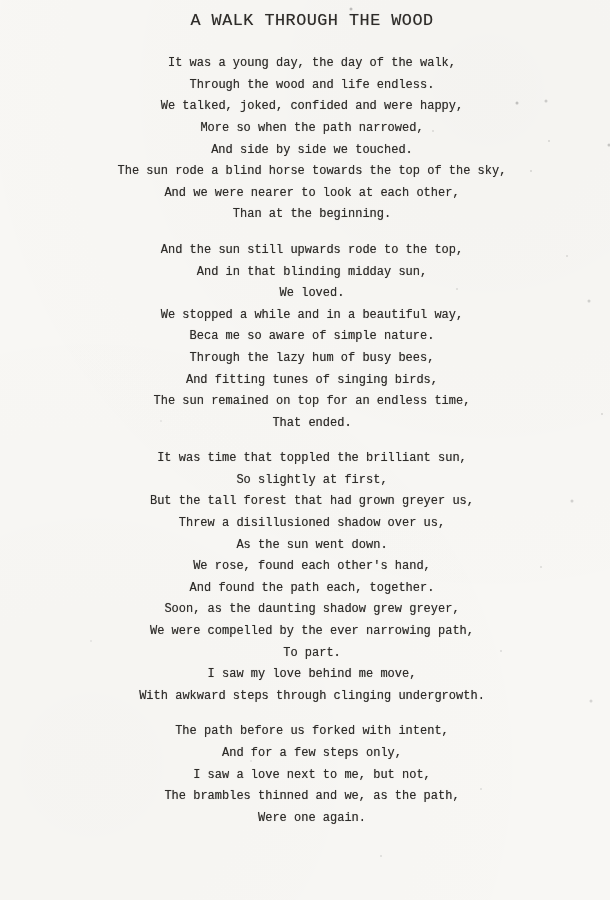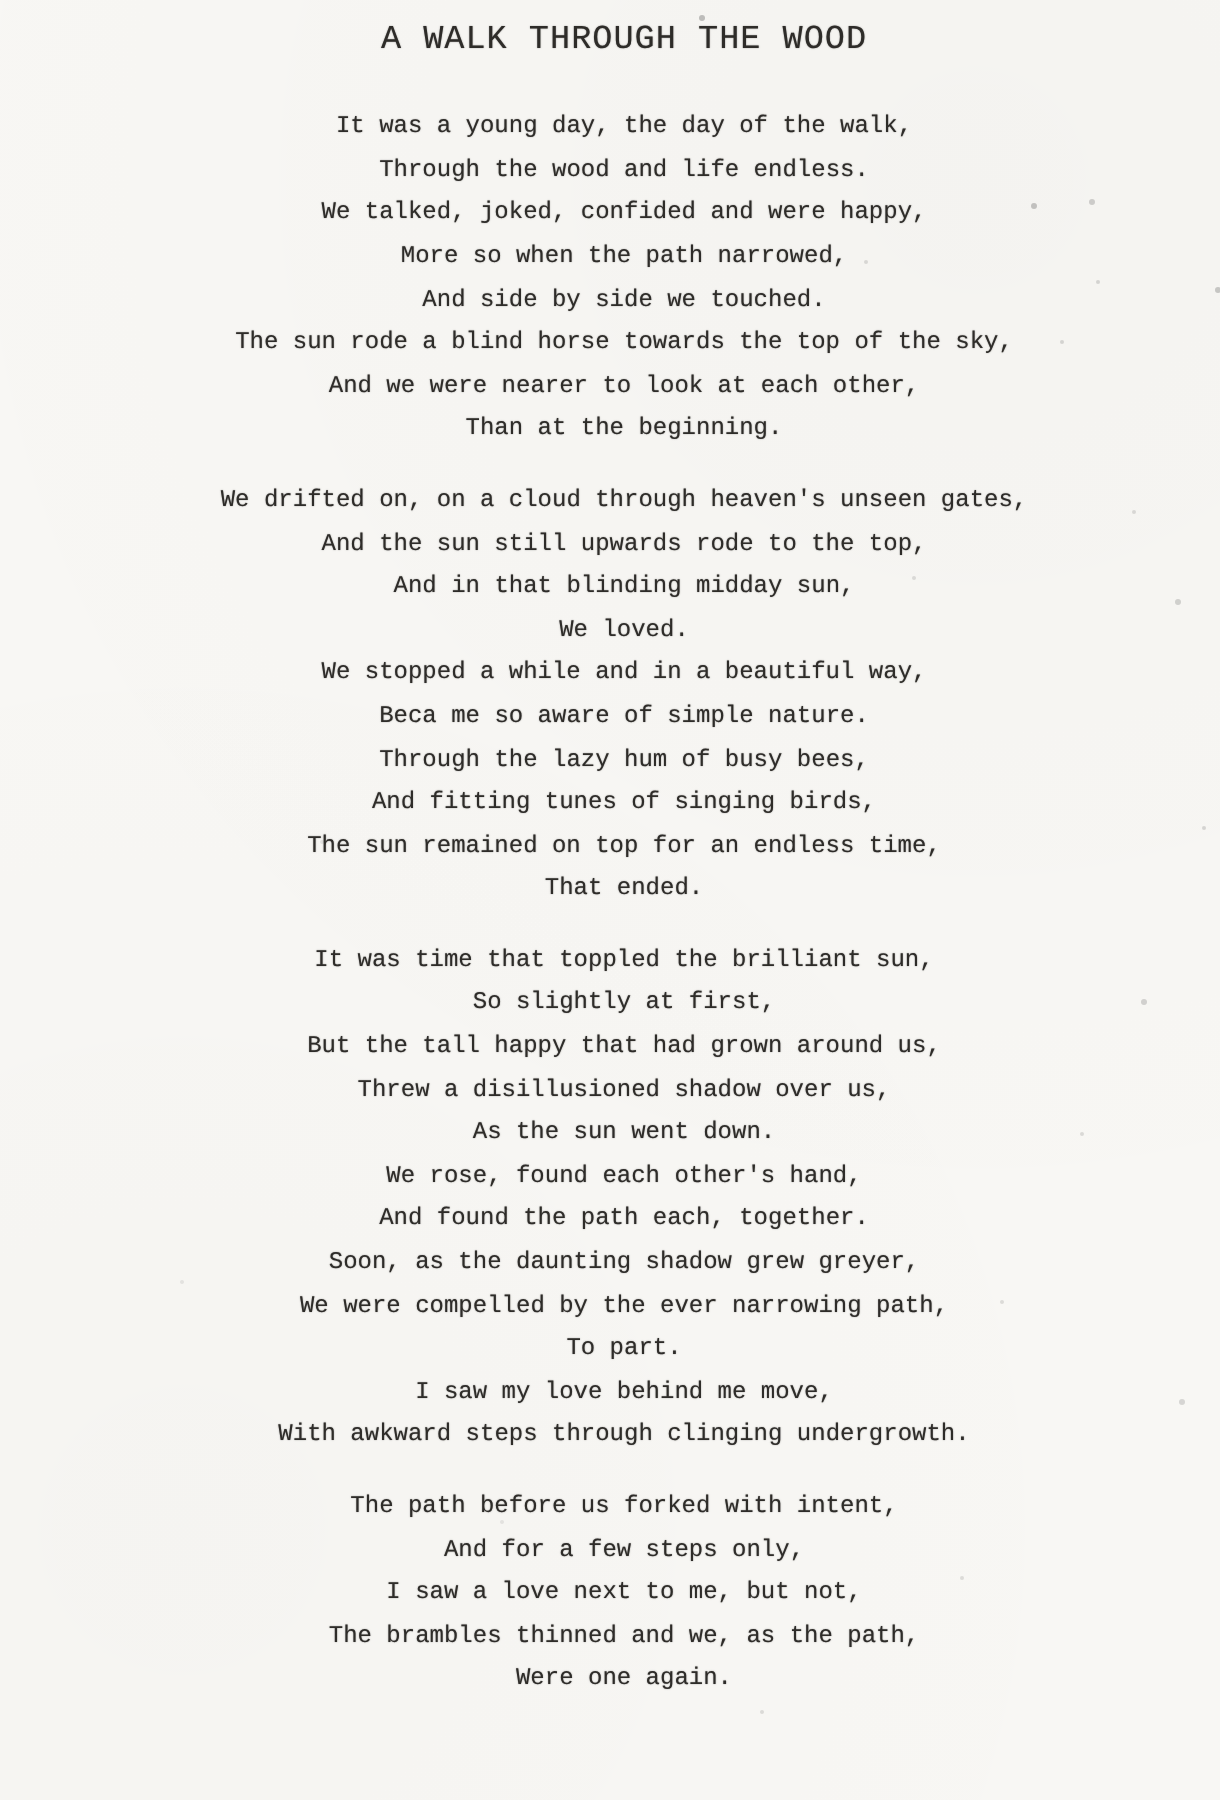--- a/index.html
+++ b/index.html
@@ -86,35 +86,34 @@
         <p class="line">It was a young day, the day of the walk,</p>
         <p class="line">Through the wood and life endless.</p>
         <p class="line">We talked, joked, confided and were happy,</p>
         <p class="line">More so when the path narrowed,</p>
         <p class="line">And side by side we touched.</p>
         <p class="line">The sun rode a blind horse towards the top of the sky,</p>
         <p class="line">And we were nearer to look at each other,</p>
         <p class="line">Than at the beginning.</p>
       </div>
       <div class="stanza">
-        <p class="line">We drifted on, on a cloud through heaven's unseen gates,</p>
         <p class="line">And the sun still upwards rode to the top,</p>
         <p class="line">And in that blinding midday sun,</p>
         <p class="line">We loved.</p>
         <p class="line">We stopped a while and in a beautiful way,</p>
         <p class="line">Beca me so aware of simple nature.</p>
         <p class="line">Through the lazy hum of busy bees,</p>
         <p class="line">And fitting tunes of singing birds,</p>
         <p class="line">The sun remained on top for an endless time,</p>
         <p class="line">That ended.</p>
       </div>
       <div class="stanza">
         <p class="line">It was time that toppled the brilliant sun,</p>
         <p class="line">So slightly at first,</p>
-        <p class="line">But the tall happy that had grown around us,</p>
+        <p class="line">But the tall forest that had grown greyer us,</p>
         <p class="line">Threw a disillusioned shadow over us,</p>
         <p class="line">As the sun went down.</p>
         <p class="line">We rose, found each other's hand,</p>
         <p class="line">And found the path each, together.</p>
         <p class="line">Soon, as the daunting shadow grew greyer,</p>
         <p class="line">We were compelled by the ever narrowing path,</p>
         <p class="line">To part.</p>
         <p class="line">I saw my love behind me move,</p>
         <p class="line">With awkward steps through clinging undergrowth.</p>
       </div>

